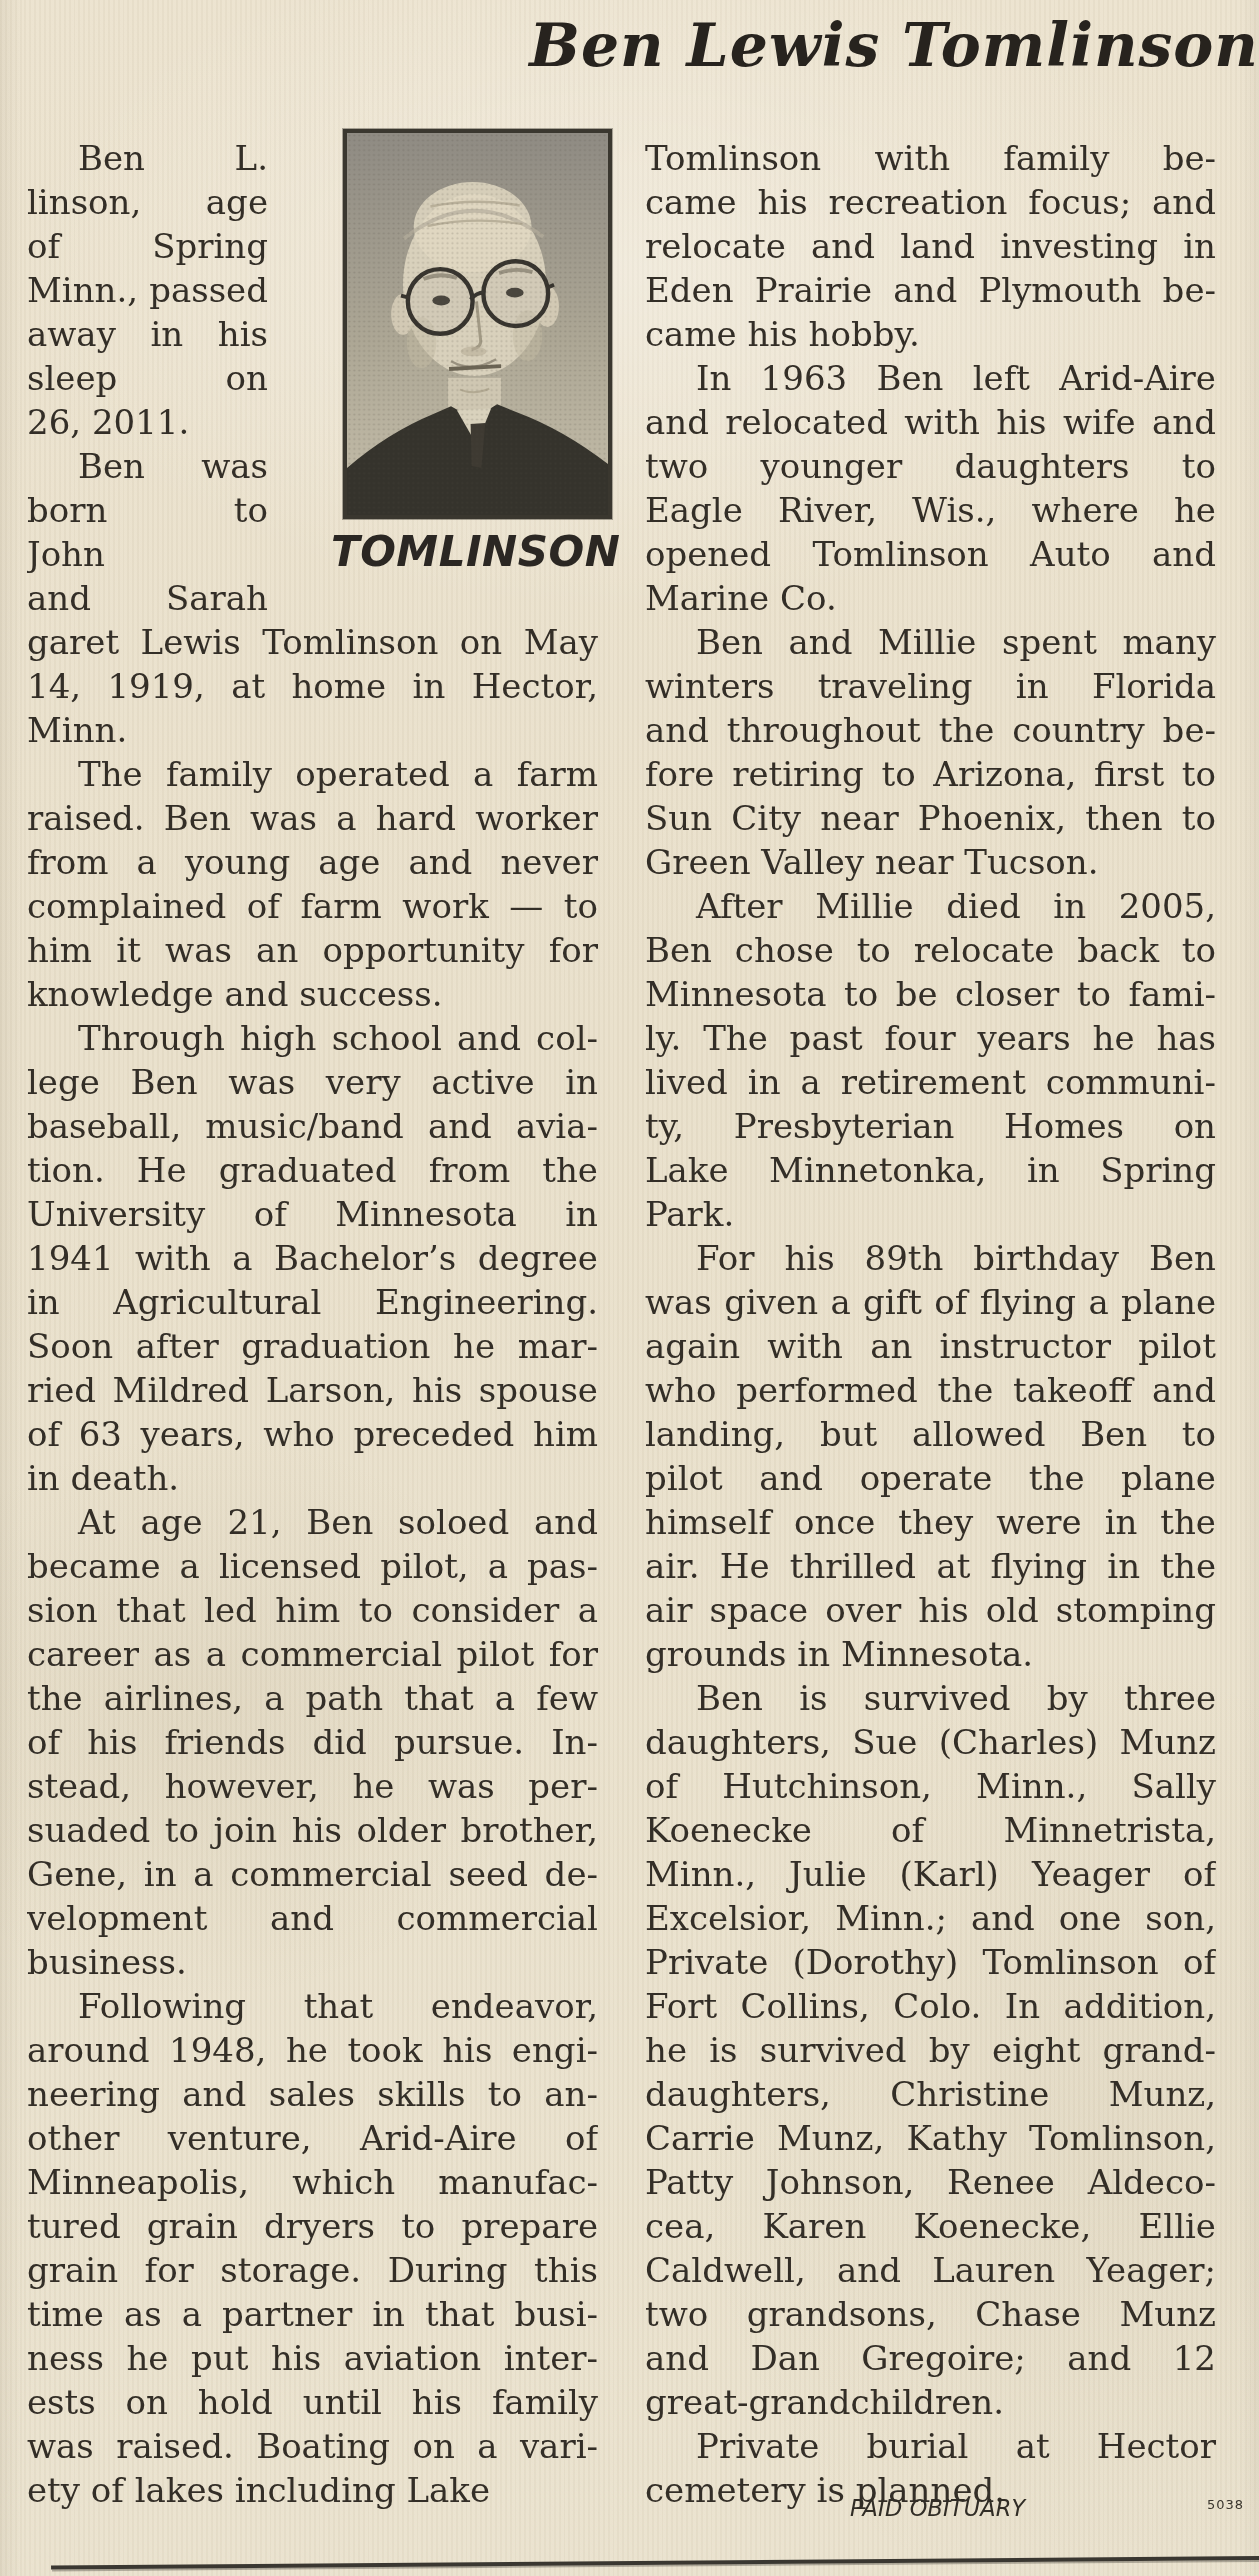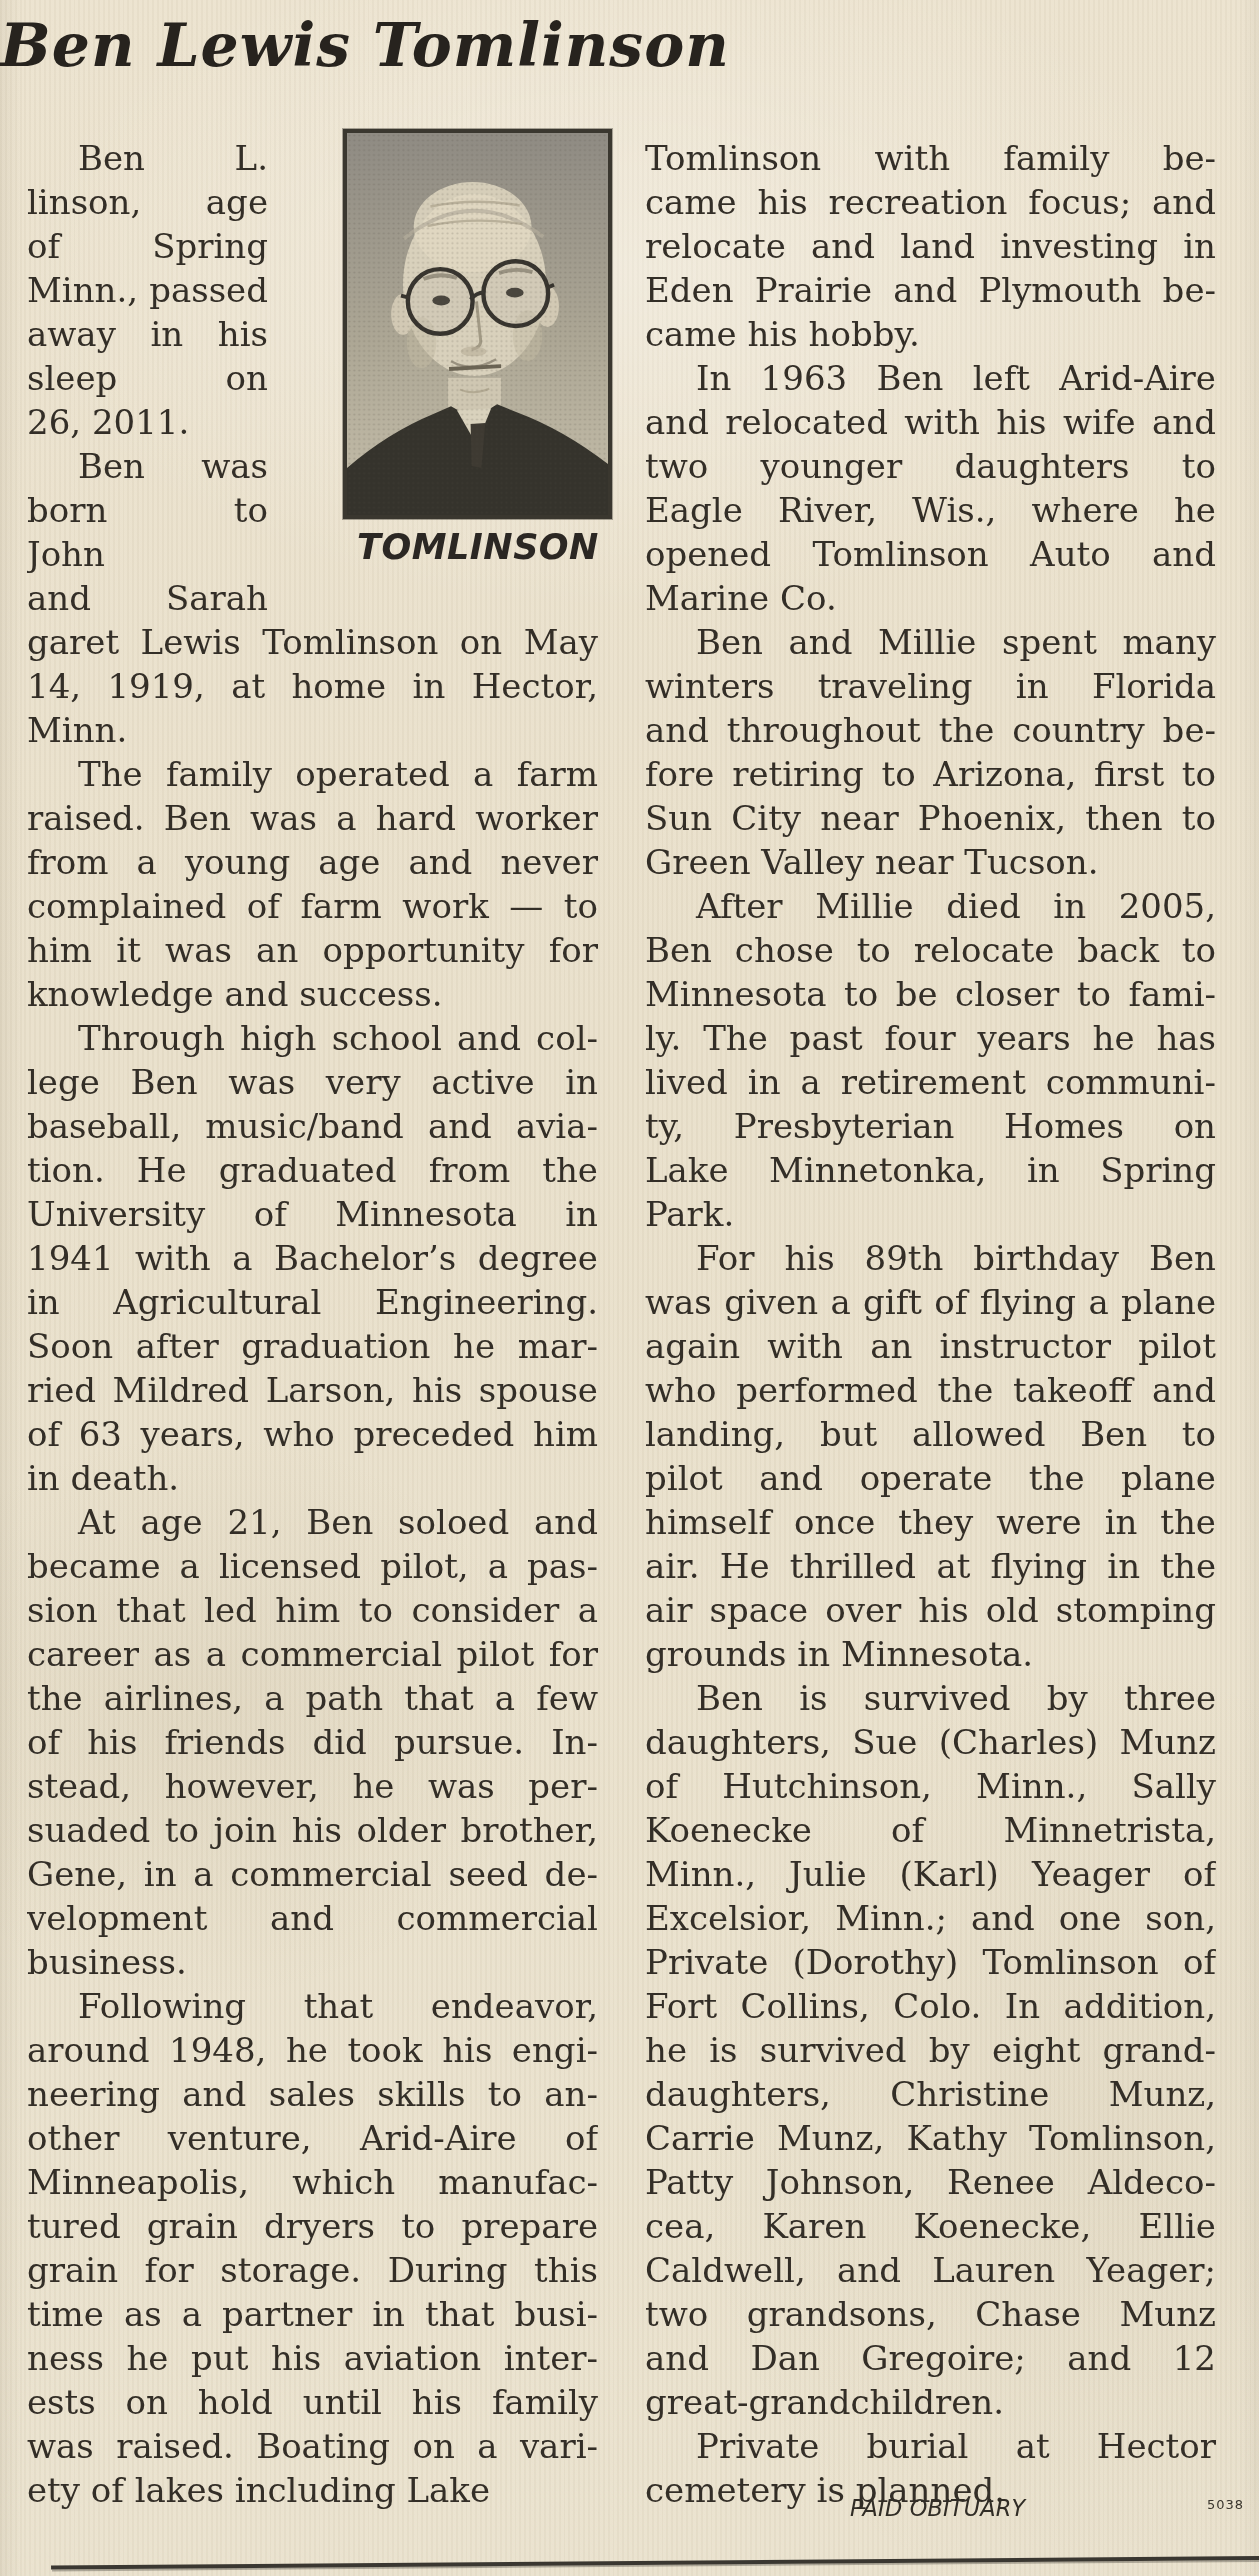--- a/index.html
+++ b/index.html
@@ -11,40 +11,40 @@
       radial-gradient(877px 487px at 624px 273px, rgba(255,255,255,0.30), rgba(255,255,255,0) 70%),
       radial-gradient(487px 409px at 205px 1715px, rgba(125,108,70,0.08), rgba(125,108,70,0) 70%),
       radial-gradient(604px 702px at 1111px 2144px, rgba(125,108,70,0.06), rgba(125,108,70,0) 70%),
       linear-gradient(90deg, rgba(60,48,25,0.06), rgba(60,48,25,0) 21.4px),
       linear-gradient(270deg, rgba(60,48,25,0.05), rgba(60,48,25,0) 17.5px),
       repeating-linear-gradient(90deg, rgba(90,75,45,0.035) 0 1.9px, rgba(255,255,255,0.03) 1.9px 4.9px),
       linear-gradient(180deg,#ece3cf,#e9e0cb 40%,#eae2ce);
   }
   .title{
     position:absolute;left:0;top:11.7px;width:100%;margin:0;
-    text-align:left;font-size:60px;line-height:1.1;
+    text-align:right;font-size:60px;line-height:1.1;
     font-weight:bold;font-style:italic;letter-spacing:1px;color:#27231e;
   }
   .col{position:absolute;top:136px;font-size:34px;line-height:44px;color:#332e27;}
   .col-left{left:27px;width:571px;}
   .col-right{left:645px;width:571px;}
   .line{height:44px;overflow:hidden;text-align:justify;text-align-last:justify;}
   .line.end{text-align-last:left;}
   .line.indent{text-indent:51px;}
   .line.narrow{width:241px;}
   .photo{
     position:absolute;left:343px;top:129px;width:269px;height:390px;
     margin:0;box-sizing:border-box;border:4.9px solid #3a372f;background:#aaa497;
     box-shadow:0 0 0 1px rgba(58,55,47,0.4);
   }
   .photo svg{display:block;width:100%;height:100%;}
   .caption{
     position:absolute;left:331px;top:527px;width:294px;
-    text-align:center;font-family:"DejaVu Sans","Liberation Sans",sans-serif;
-    font-weight:700;font-style:italic;font-size:35px;letter-spacing:0.5px;color:#2b2723;
+    text-align:left;font-family:"DejaVu Sans","Liberation Sans",sans-serif;
+    font-weight:700;font-style:italic;font-size:42px;letter-spacing:0.5px;color:#2b2723;
   }
   .paid{
     position:absolute;left:850px;top:2495px;
     font-family:"DejaVu Sans","Liberation Sans",sans-serif;
     font-style:italic;font-size:22.4px;letter-spacing:0.2px;color:#312d26;
   }
   .refnum{
     position:absolute;left:1207px;top:2497px;
     font-family:"DejaVu Sans","Liberation Sans",sans-serif;
     font-size:13px;letter-spacing:1px;color:#3a352d;

